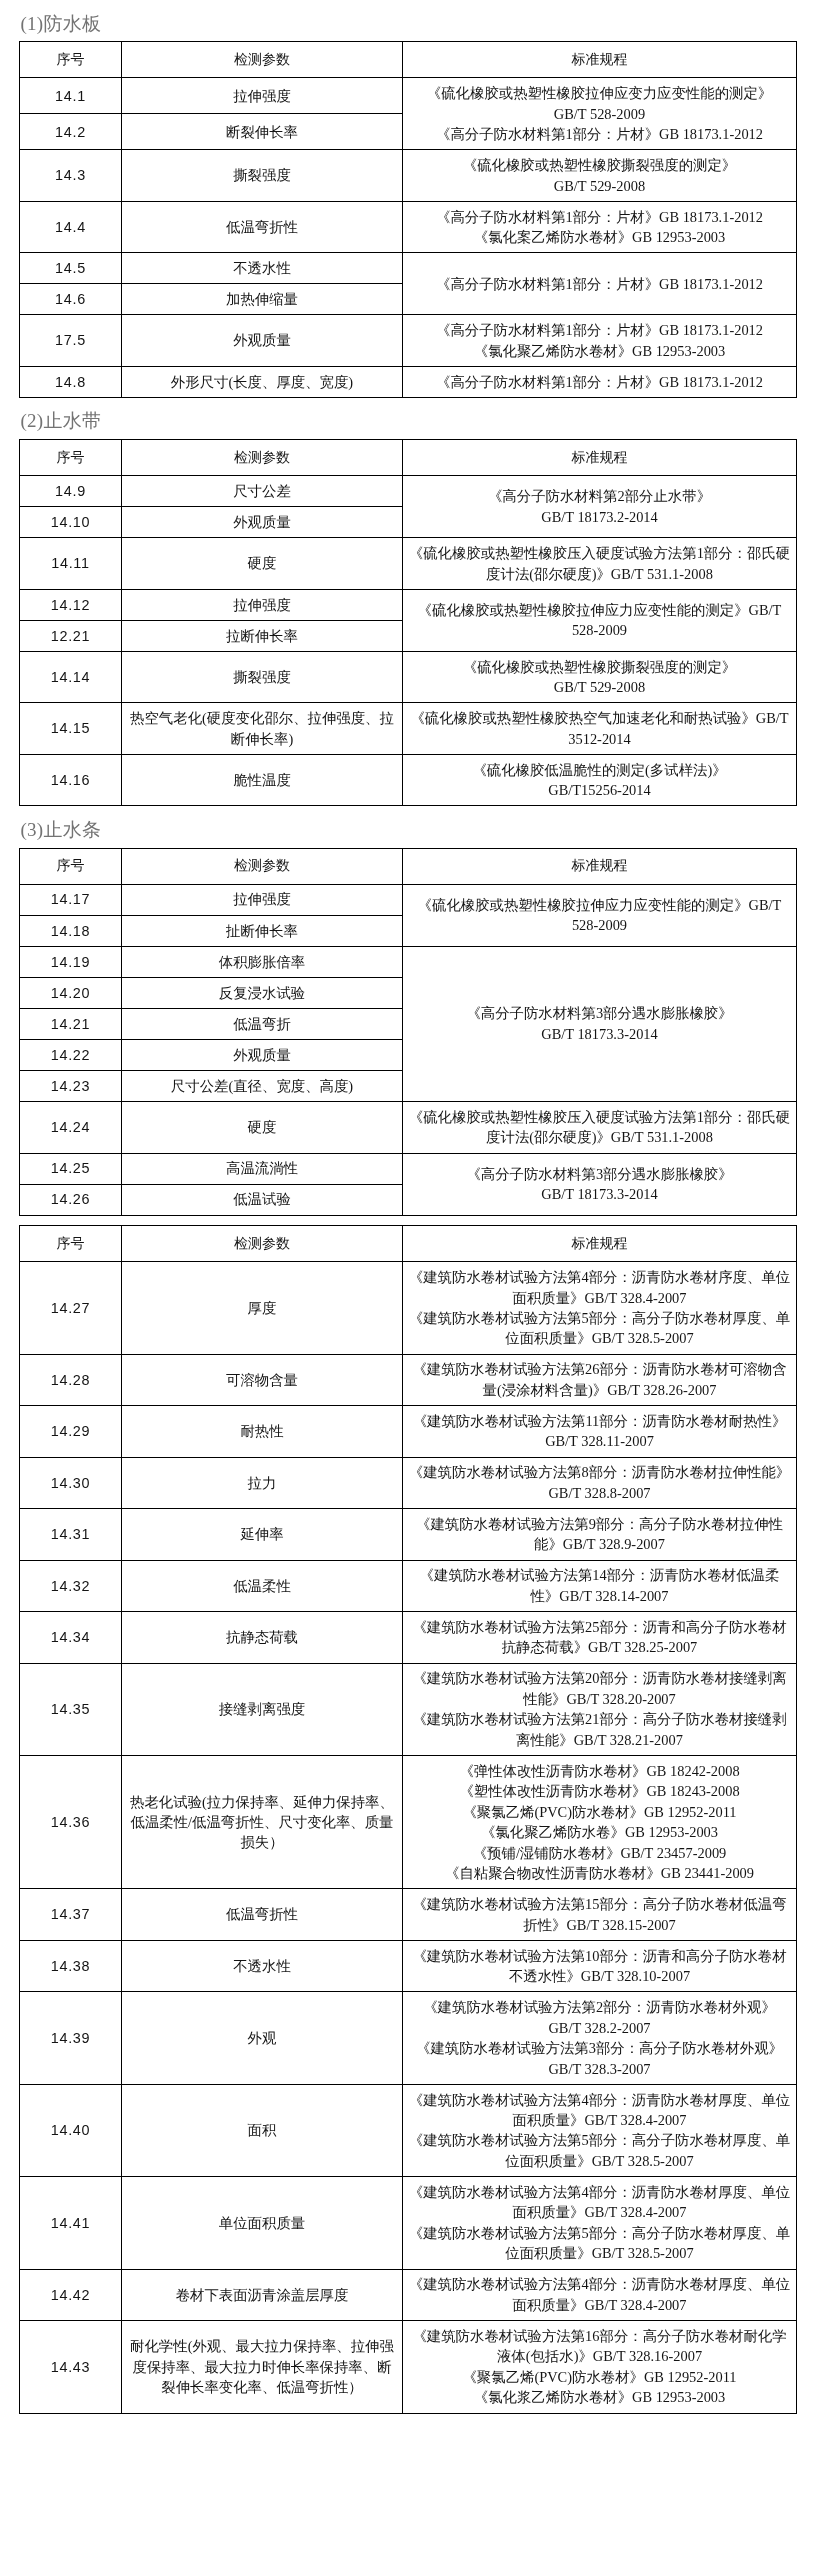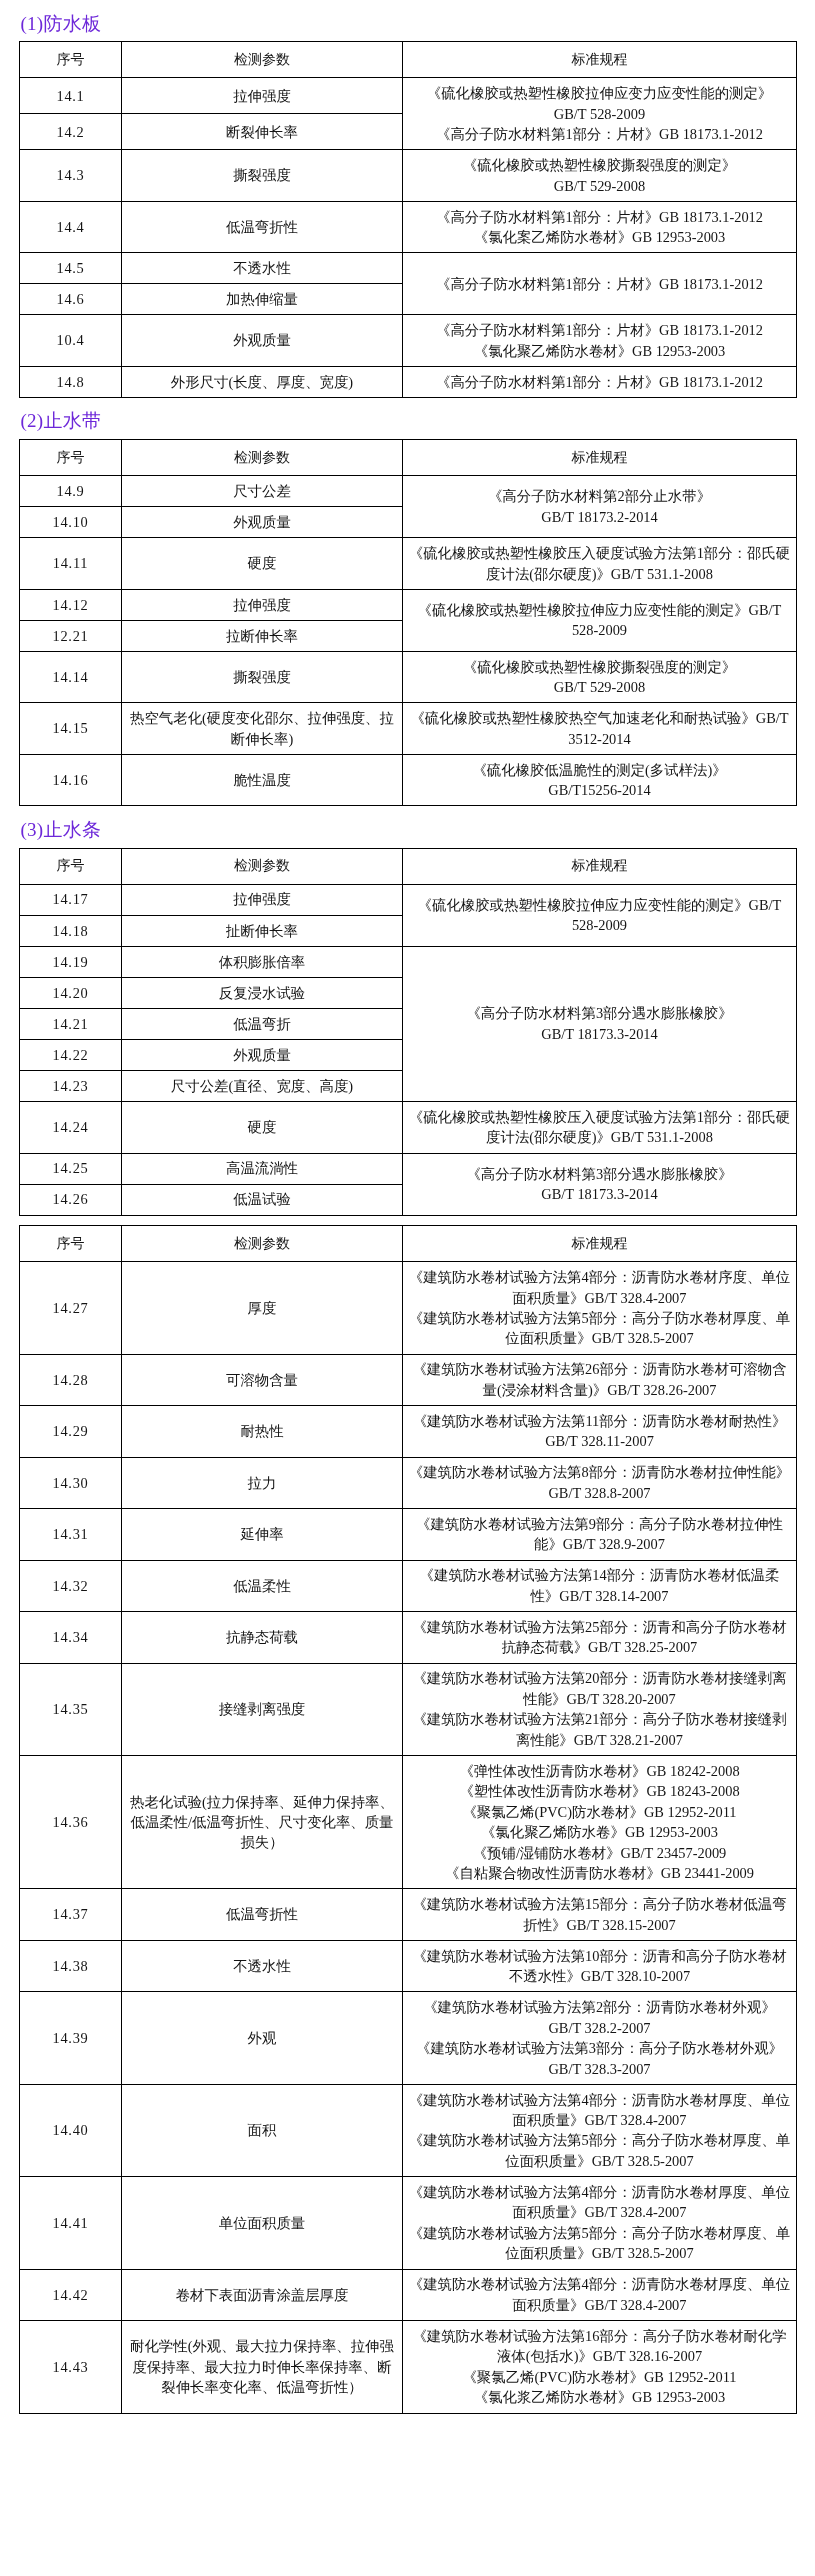--- a/index.html
+++ b/index.html
@@ -23,21 +23,21 @@
   }
   .section + .section {
     margin-top: 9.6px;
   }
   .section-title {
     font-size: 19px;
     line-height: 1.45;
     font-weight: normal;
     margin: 0 0 4.1px 1.4px;
     letter-spacing: 0.3px;
-    color: #6d28d9;
+    color: #737373;
   }
   table.spec {
     border-collapse: collapse;
     width: 100%;
     table-layout: fixed;
     border: 1.4px solid #000000;
   }
   table.spec col.c-no    { width: 102px; }
   table.spec col.c-param { width: 281px; }
   table.spec col.c-std   { width: auto;  }
@@ -56,21 +56,21 @@
   table.spec thead th {
     font-size: 14px;
     padding: 7.6px 5.5px;
     border-bottom: 1.4px solid #000;
     font-family: Liberation Serif, serif;
   }
   table.spec tbody td {
     border-top: 0.7px solid #000;
   }
   td.no {
-    font-family: Liberation Serif, serif;
+    font-family: Liberation Sans, sans-serif;
     letter-spacing: 0.7px;
     font-size: 14.4px;
     margin-top: 42px;
   }
   td.param {
     font-size: 14.4px;
     line-height: 1.5;
   }
   td.std {
     font-size: 13.7px;
@@ -134,21 +134,21 @@
             <td class="param">不透水性</td>
             <td class="std" rowspan="2">
               <span class="line">《高分子防水材料第1部分：片材》GB 18173.1-2012</span>
             </td>
           </tr>
           <tr>
             <td class="no">14.6</td>
             <td class="param">加热伸缩量</td>
           </tr>
           <tr>
-            <td class="no">10.4</td>
+            <td class="no">17.5</td>
             <td class="param">外观质量</td>
             <td class="std">
               <span class="line">《高分子防水材料第1部分：片材》GB 18173.1-2012</span>
               <span class="line">《氯化聚乙烯防水卷材》GB 12953-2003</span>
             </td>
           </tr>
           <tr>
             <td class="no">14.8</td>
             <td class="param">外形尺寸(长度、厚度、宽度)</td>
             <td class="std">

